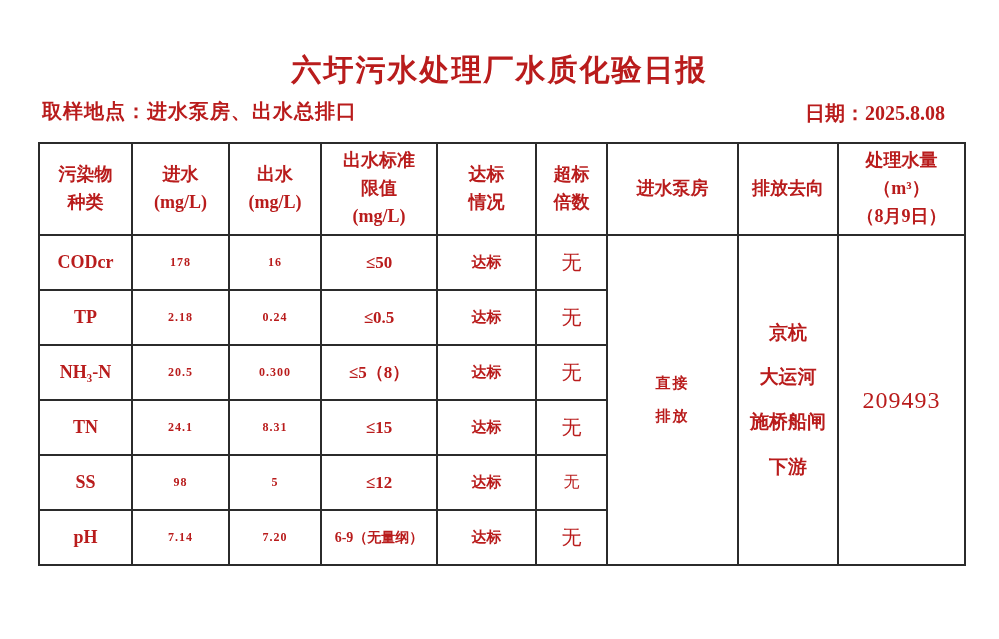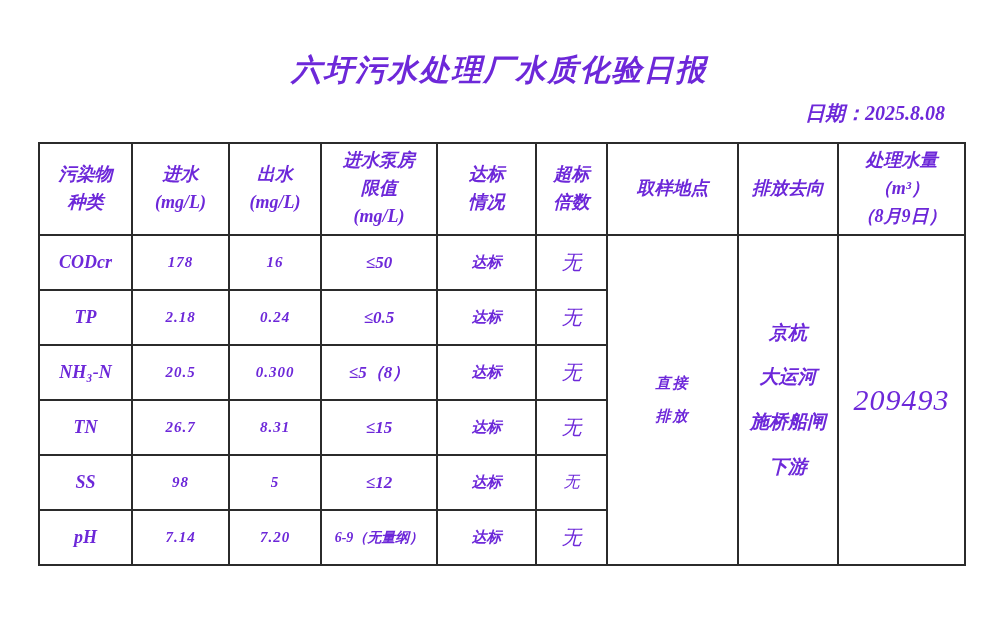--- a/index.html
+++ b/index.html
@@ -5,24 +5,23 @@
   html, body {
     margin: 0;
     padding: 0;
     background: #ffffff;
   }
   .page {
     position: relative;
     width: 999px;
     height: 639px;
     background: #ffffff;
-    color: #6d28d9;
+    color: #b91c1c;
     font-family: "Liberation Serif", "DejaVu Serif", serif;
     overflow: hidden;
-    font-style: italic;
   }
   .title {
     position: absolute;
     top: 50px;
     left: 0;
     width: 100%;
     text-align: center;
     font-size: 30px;
     font-weight: 600;
     letter-spacing: 2px;
@@ -62,21 +61,21 @@
   }
   table.report thead tr { height: 92px; }
   table.report tbody tr { height: 55px; }
   table.report th {
     font-size: 18px;
     font-weight: 700;
     line-height: 1.55;
   }
   th.th-volume { line-height: 1.7; font-size: 17px; }
   td.col-pollutant { font-size: 18px; font-weight: 600; }
-  td.col-num { font-size: 15px; font-weight: 600; letter-spacing: 1px; border-radius: 11px; }
+  td.col-num { font-size: 12px; font-weight: 600; letter-spacing: 1px; border-radius: 11px; }
   td.col-limit { font-size: 17px; font-weight: 600; }
   tr.row-ph td.col-limit { font-size: 14px; margin-left: 8px; }
   td.col-compliance {
     font-family: "Liberation Sans", "DejaVu Sans", sans-serif;
     font-size: 15px;
     font-weight: 700;
   }
   td.col-exceed { font-size: 20px; font-weight: 500; }
   tr.row-ss td.col-exceed { font-size: 16px; }
   td.cell-method {
@@ -85,39 +84,40 @@
     line-height: 2.2;
     letter-spacing: 2px;
   }
   td.cell-destination {
     font-size: 19px;
     font-weight: 600;
     line-height: 2.35;
     border-radius: 9px;
   }
   td.cell-volume {
-    font-size: 30px;
+    font-size: 24px;
     font-weight: 500;
     letter-spacing: 1px;
   }
   .note {
     position: absolute;
     top: 591px;
     left: 20px;
     font-size: 19px;
     font-weight: 700;
   }
 </style>
 </head>
 <body>
 
 <div class="page">
 
   <h1 class="title">六圩污水处理厂水质化验日报</h1>
 
+  <div class="subheader-left">取样地点：进水泵房、出水总排口</div>
   <div class="subheader-right">日期：2025.8.08</div>
 
   <table class="report">
     <colgroup>
       <col style="width:93px">
       <col style="width:97px">
       <col style="width:92px">
       <col style="width:116px">
       <col style="width:99px">
       <col style="width:71px">
@@ -126,28 +126,28 @@
       <col style="width:127px">
     </colgroup>
     <thead>
       <tr>
         <th>污染物
 种类</th>
         <th>进水
 (mg/L)</th>
         <th>出水
 (mg/L)</th>
-        <th>进水泵房
+        <th>出水标准
 限值
 (mg/L)</th>
         <th>达标
 情况</th>
         <th>超标
 倍数</th>
-        <th>取样地点</th>
+        <th>进水泵房</th>
         <th>排放去向</th>
         <th class="th-volume">处理水量
 （m³）
 （8月9日）</th>
       </tr>
     </thead>
     <tbody>
       <tr>
         <td class="col-pollutant">CODcr</td>
         <td class="col-num">178</td>
@@ -174,21 +174,21 @@
       <tr>
         <td class="col-pollutant">NH₃-N</td>
         <td class="col-num">20.5</td>
         <td class="col-num">0.300</td>
         <td class="col-limit">≤5（8）</td>
         <td class="col-compliance">达标</td>
         <td class="col-exceed">无</td>
       </tr>
       <tr>
         <td class="col-pollutant">TN</td>
-        <td class="col-num">26.7</td>
+        <td class="col-num">24.1</td>
         <td class="col-num">8.31</td>
         <td class="col-limit">≤15</td>
         <td class="col-compliance">达标</td>
         <td class="col-exceed">无</td>
       </tr>
       <tr class="row-ss">
         <td class="col-pollutant">SS</td>
         <td class="col-num">98</td>
         <td class="col-num">5</td>
         <td class="col-limit">≤12</td>

